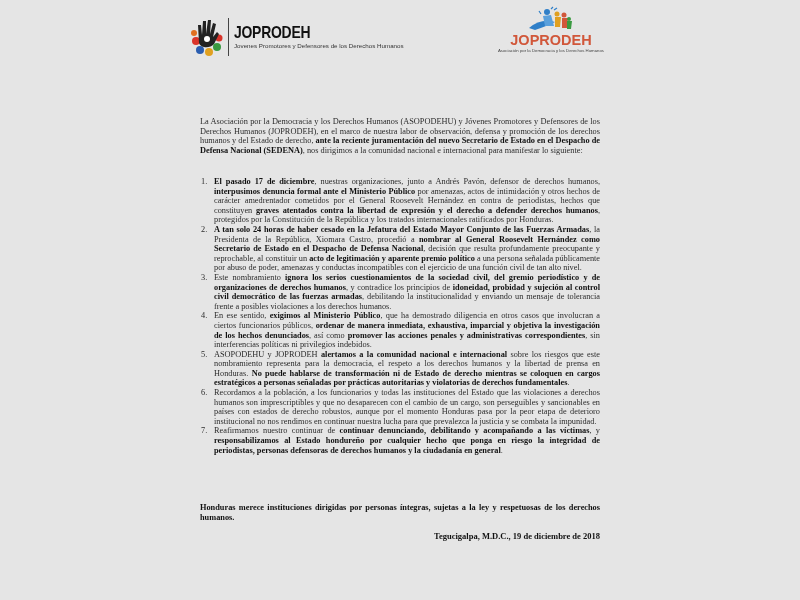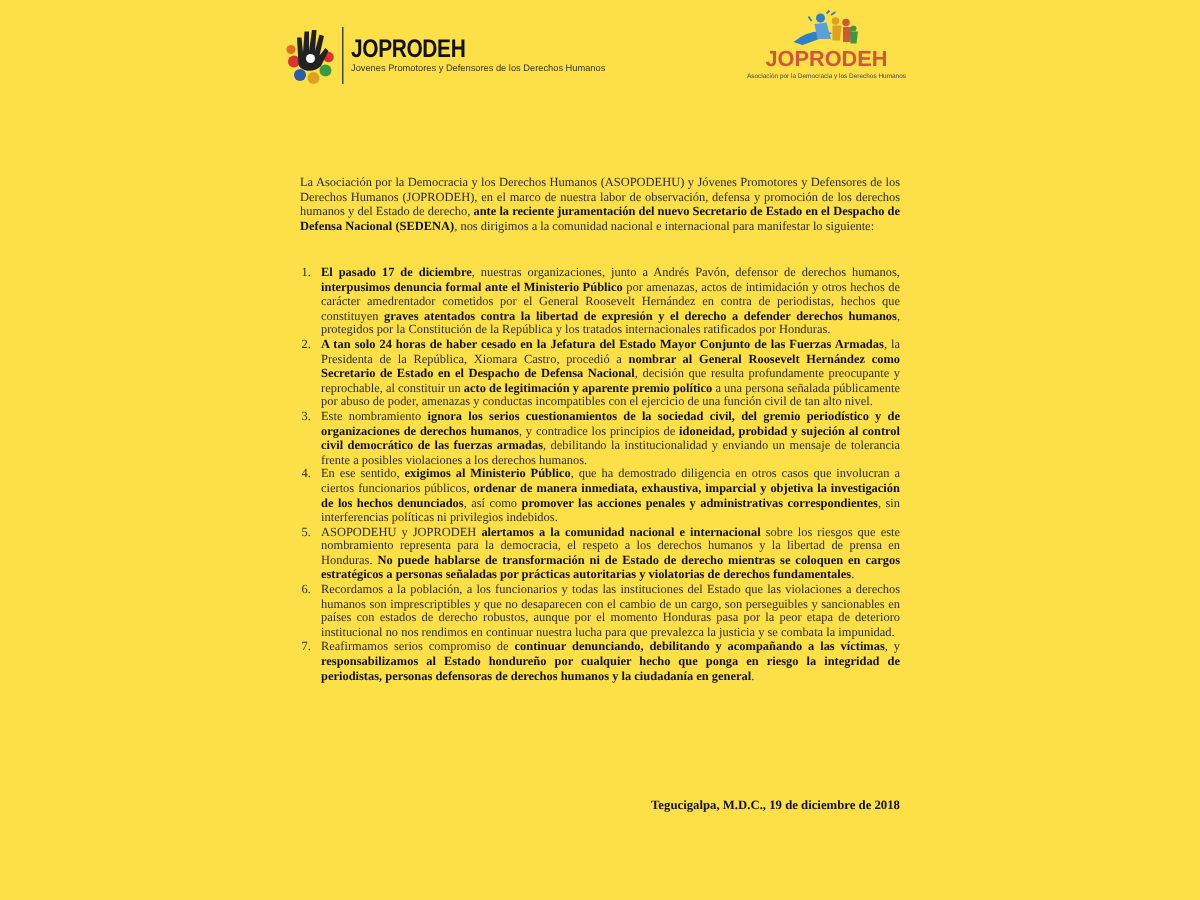--- a/index.html
+++ b/index.html
@@ -1,17 +1,17 @@
 <!DOCTYPE html>
 <html><head>
   <meta charset="utf-8">
   <style>
     html, body { margin: 0; padding: 0; background: #ffffff; }
     body { width: 800px; height: 600px; position: relative; overflow: hidden; font-family: "Liberation Serif", "DejaVu Serif", serif; color: #1a1a1a; }
-    .page { position: absolute; left: 0; top: 0; width: 800px; height: 600px; background: #fde047; }
+    .page { position: absolute; left: 0; top: 0; width: 800px; height: 600px; background: #e5e5e5; }
 
     
     .logo-left { position: absolute; left: 190px; top: 14px; height: 46px; display: flex; align-items: center; }
     .hand { width: 34px; height: 40px; position: relative; }
     .logo-divider { width: 1px; height: 38px; background: #444; margin: 0 5px 0 4px; }
     .logo-left-text { display: flex; flex-direction: column; justify-content: center; }
     .joprodeh-name { font-family: "Liberation Sans", "DejaVu Sans", sans-serif; font-weight: bold; font-size: 17px; letter-spacing: -0.3px; color: #111; line-height: 18px; transform: scaleX(0.82); transform-origin: left; }
     .joprodeh-sub { font-family: "Liberation Sans", "DejaVu Sans", sans-serif; font-size: 6.2px; color: #333; line-height: 8px; white-space: nowrap; }
 
     .logo-right { position: absolute; left: 495px; top: 6px; width: 112px; height: 52px; text-align: center; }
@@ -81,18 +81,19 @@
     <span>La Asociación por la Democracia y los Derechos Humanos (ASOPODEHU) y Jóvenes Promotores y Defensores de los Derechos Humanos (JOPRODEH), en el marco de nuestra labor de observación, defensa y promoción de los derechos humanos y del Estado de derecho, </span><b>ante la reciente juramentación del nuevo Secretario de Estado en el Despacho de Defensa Nacional (SEDENA)</b><span>, nos dirigimos a la comunidad nacional e internacional para manifestar lo siguiente:</span>
   </div>
 
   <ol class="body list" id="items-list">
       <li><span class="num">1.</span><b>El pasado 17 de diciembre</b><span>, nuestras organizaciones, junto a Andrés Pavón, defensor de derechos humanos, </span><b>interpusimos denuncia formal ante el Ministerio Público</b><span> por amenazas, actos de intimidación y otros hechos de carácter amedrentador cometidos por el General Roosevelt Hernández en contra de periodistas, hechos que constituyen </span><b>graves atentados contra la libertad de expresión y el derecho a defender derechos humanos</b><span>, protegidos por la Constitución de la República y los tratados internacionales ratificados por Honduras.</span></li>
       <li><span class="num">2.</span><b>A tan solo 24 horas de haber cesado en la Jefatura del Estado Mayor Conjunto de las Fuerzas Armadas</b><span>, la Presidenta de la República, Xiomara Castro, procedió a </span><b>nombrar al General Roosevelt Hernández como Secretario de Estado en el Despacho de Defensa Nacional</b><span>, decisión que resulta profundamente preocupante y reprochable, al constituir un </span><b>acto de legitimación y aparente premio político</b><span> a una persona señalada públicamente por abuso de poder, amenazas y conductas incompatibles con el ejercicio de una función civil de tan alto nivel.</span></li>
       <li><span class="num">3.</span><span>Este nombramiento </span><b>ignora los serios cuestionamientos de la sociedad civil, del gremio periodístico y de organizaciones de derechos humanos</b><span>, y contradice los principios de </span><b>idoneidad, probidad y sujeción al control civil democrático de las fuerzas armadas</b><span>, debilitando la institucionalidad y enviando un mensaje de tolerancia frente a posibles violaciones a los derechos humanos.</span></li>
       <li><span class="num">4.</span><span>En ese sentido, </span><b>exigimos al Ministerio Público</b><span>, que ha demostrado diligencia en otros casos que involucran a ciertos funcionarios públicos, </span><b>ordenar de manera inmediata, exhaustiva, imparcial y objetiva la investigación de los hechos denunciados</b><span>, así como </span><b>promover las acciones penales y administrativas correspondientes</b><span>, sin interferencias políticas ni privilegios indebidos.</span></li>
       <li><span class="num">5.</span><span>ASOPODEHU y JOPRODEH </span><b>alertamos a la comunidad nacional e internacional</b><span> sobre los riesgos que este nombramiento representa para la democracia, el respeto a los derechos humanos y la libertad de prensa en Honduras. </span><b>No puede hablarse de transformación ni de Estado de derecho mientras se coloquen en cargos estratégicos a personas señaladas por prácticas autoritarias y violatorias de derechos fundamentales</b><span>.</span></li>
       <li><span class="num">6.</span><span>Recordamos a la población, a los funcionarios y  todas las instituciones del Estado que las violaciones a derechos humanos son imprescriptibles y que no desaparecen con el cambio de un cargo, son perseguibles y sancionables en países con estados de derecho robustos, aunque por el momento Honduras pasa por la peor etapa de deterioro institucional no nos rendimos en continuar nuestra lucha para que prevalezca la justicia y se combata la impunidad.</span></li>
-      <li><span class="num">7.</span><span>Reafirmamos serios compromiso de </span><b>continuar denunciando, debilitando y acompañando a las víctimas</b><span>, y </span><b>responsabilizamos al Estado hondureño por cualquier hecho que ponga en riesgo la integridad de periodistas, personas defensoras de derechos humanos y la ciudadanía en general</b><span>.</span></li>
+      <li><span class="num">7.</span><span>Reafirmamos nuestro continuar de </span><b>continuar denunciando, debilitando y acompañando a las víctimas</b><span>, y </span><b>responsabilizamos al Estado hondureño por cualquier hecho que ponga en riesgo la integridad de periodistas, personas defensoras de derechos humanos y la ciudadanía en general</b><span>.</span></li>
     </ol>
 
+  <div class="body closing">Honduras merece instituciones dirigidas por personas íntegras, sujetas a la ley y respetuosas de los derechos humanos.</div>
 
   <div class="place-date">Tegucigalpa, M.D.C., 19 de diciembre de 2018</div>
 </div>
 
 </body></html>

